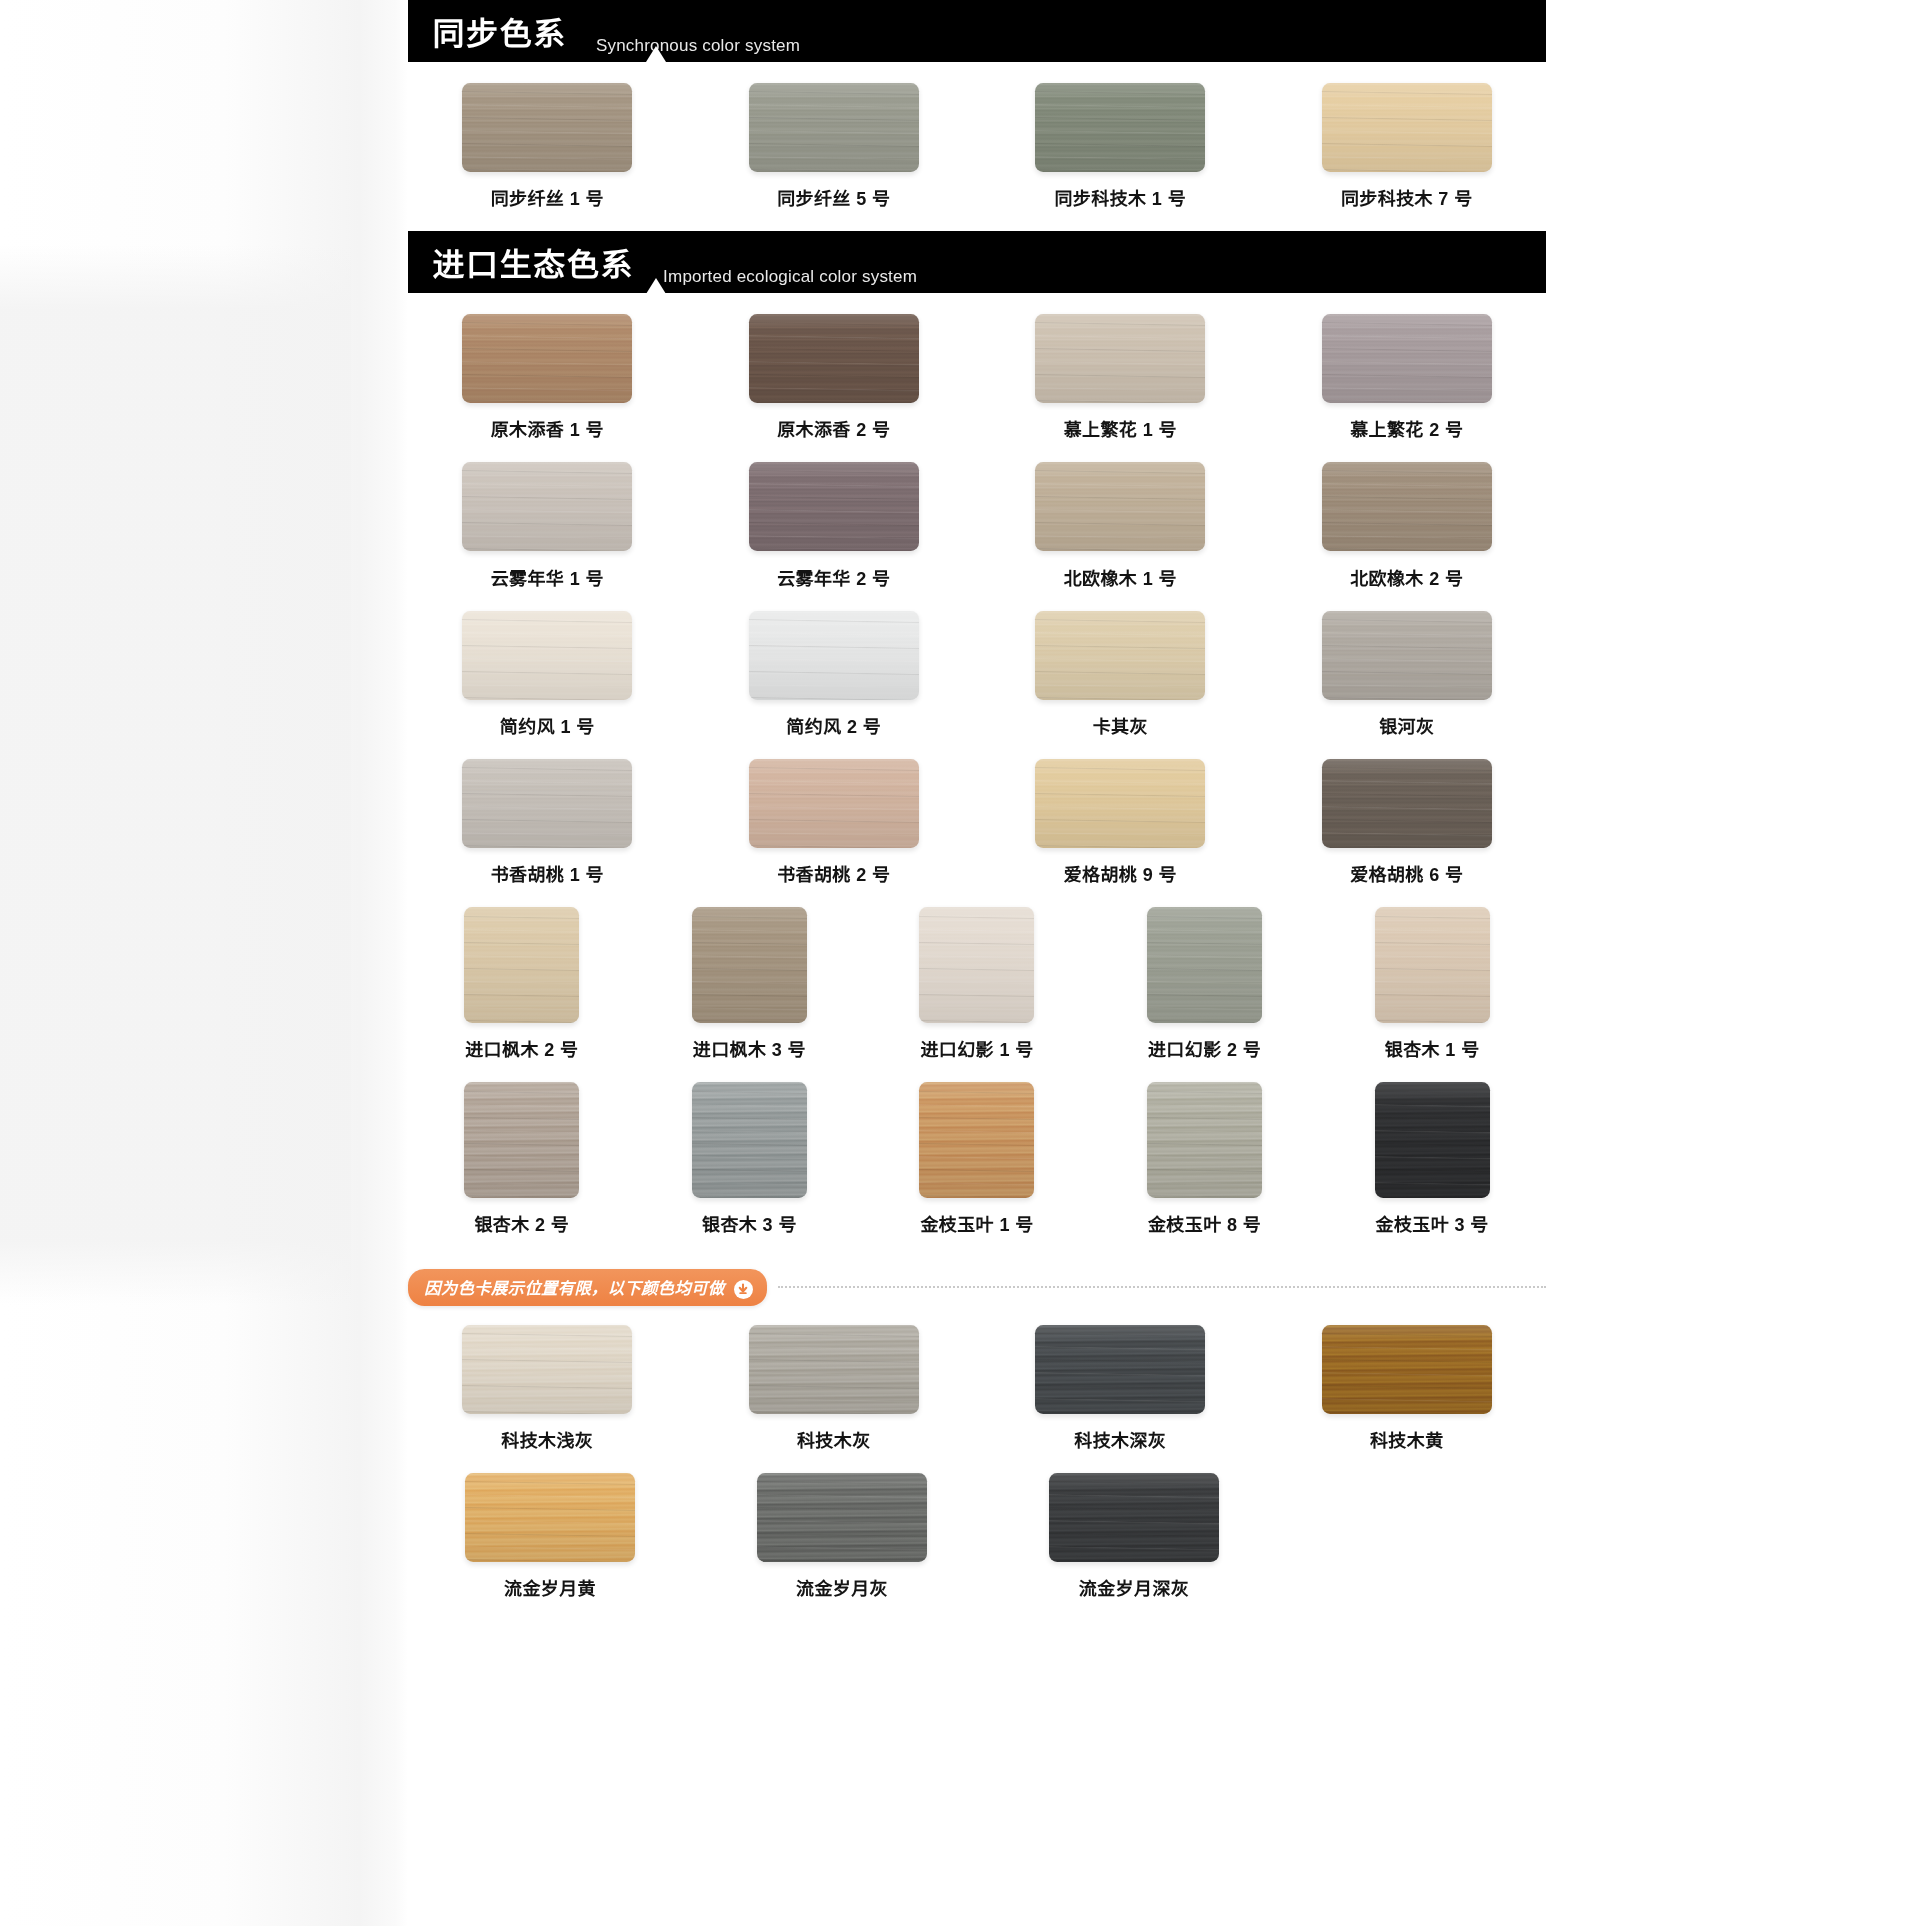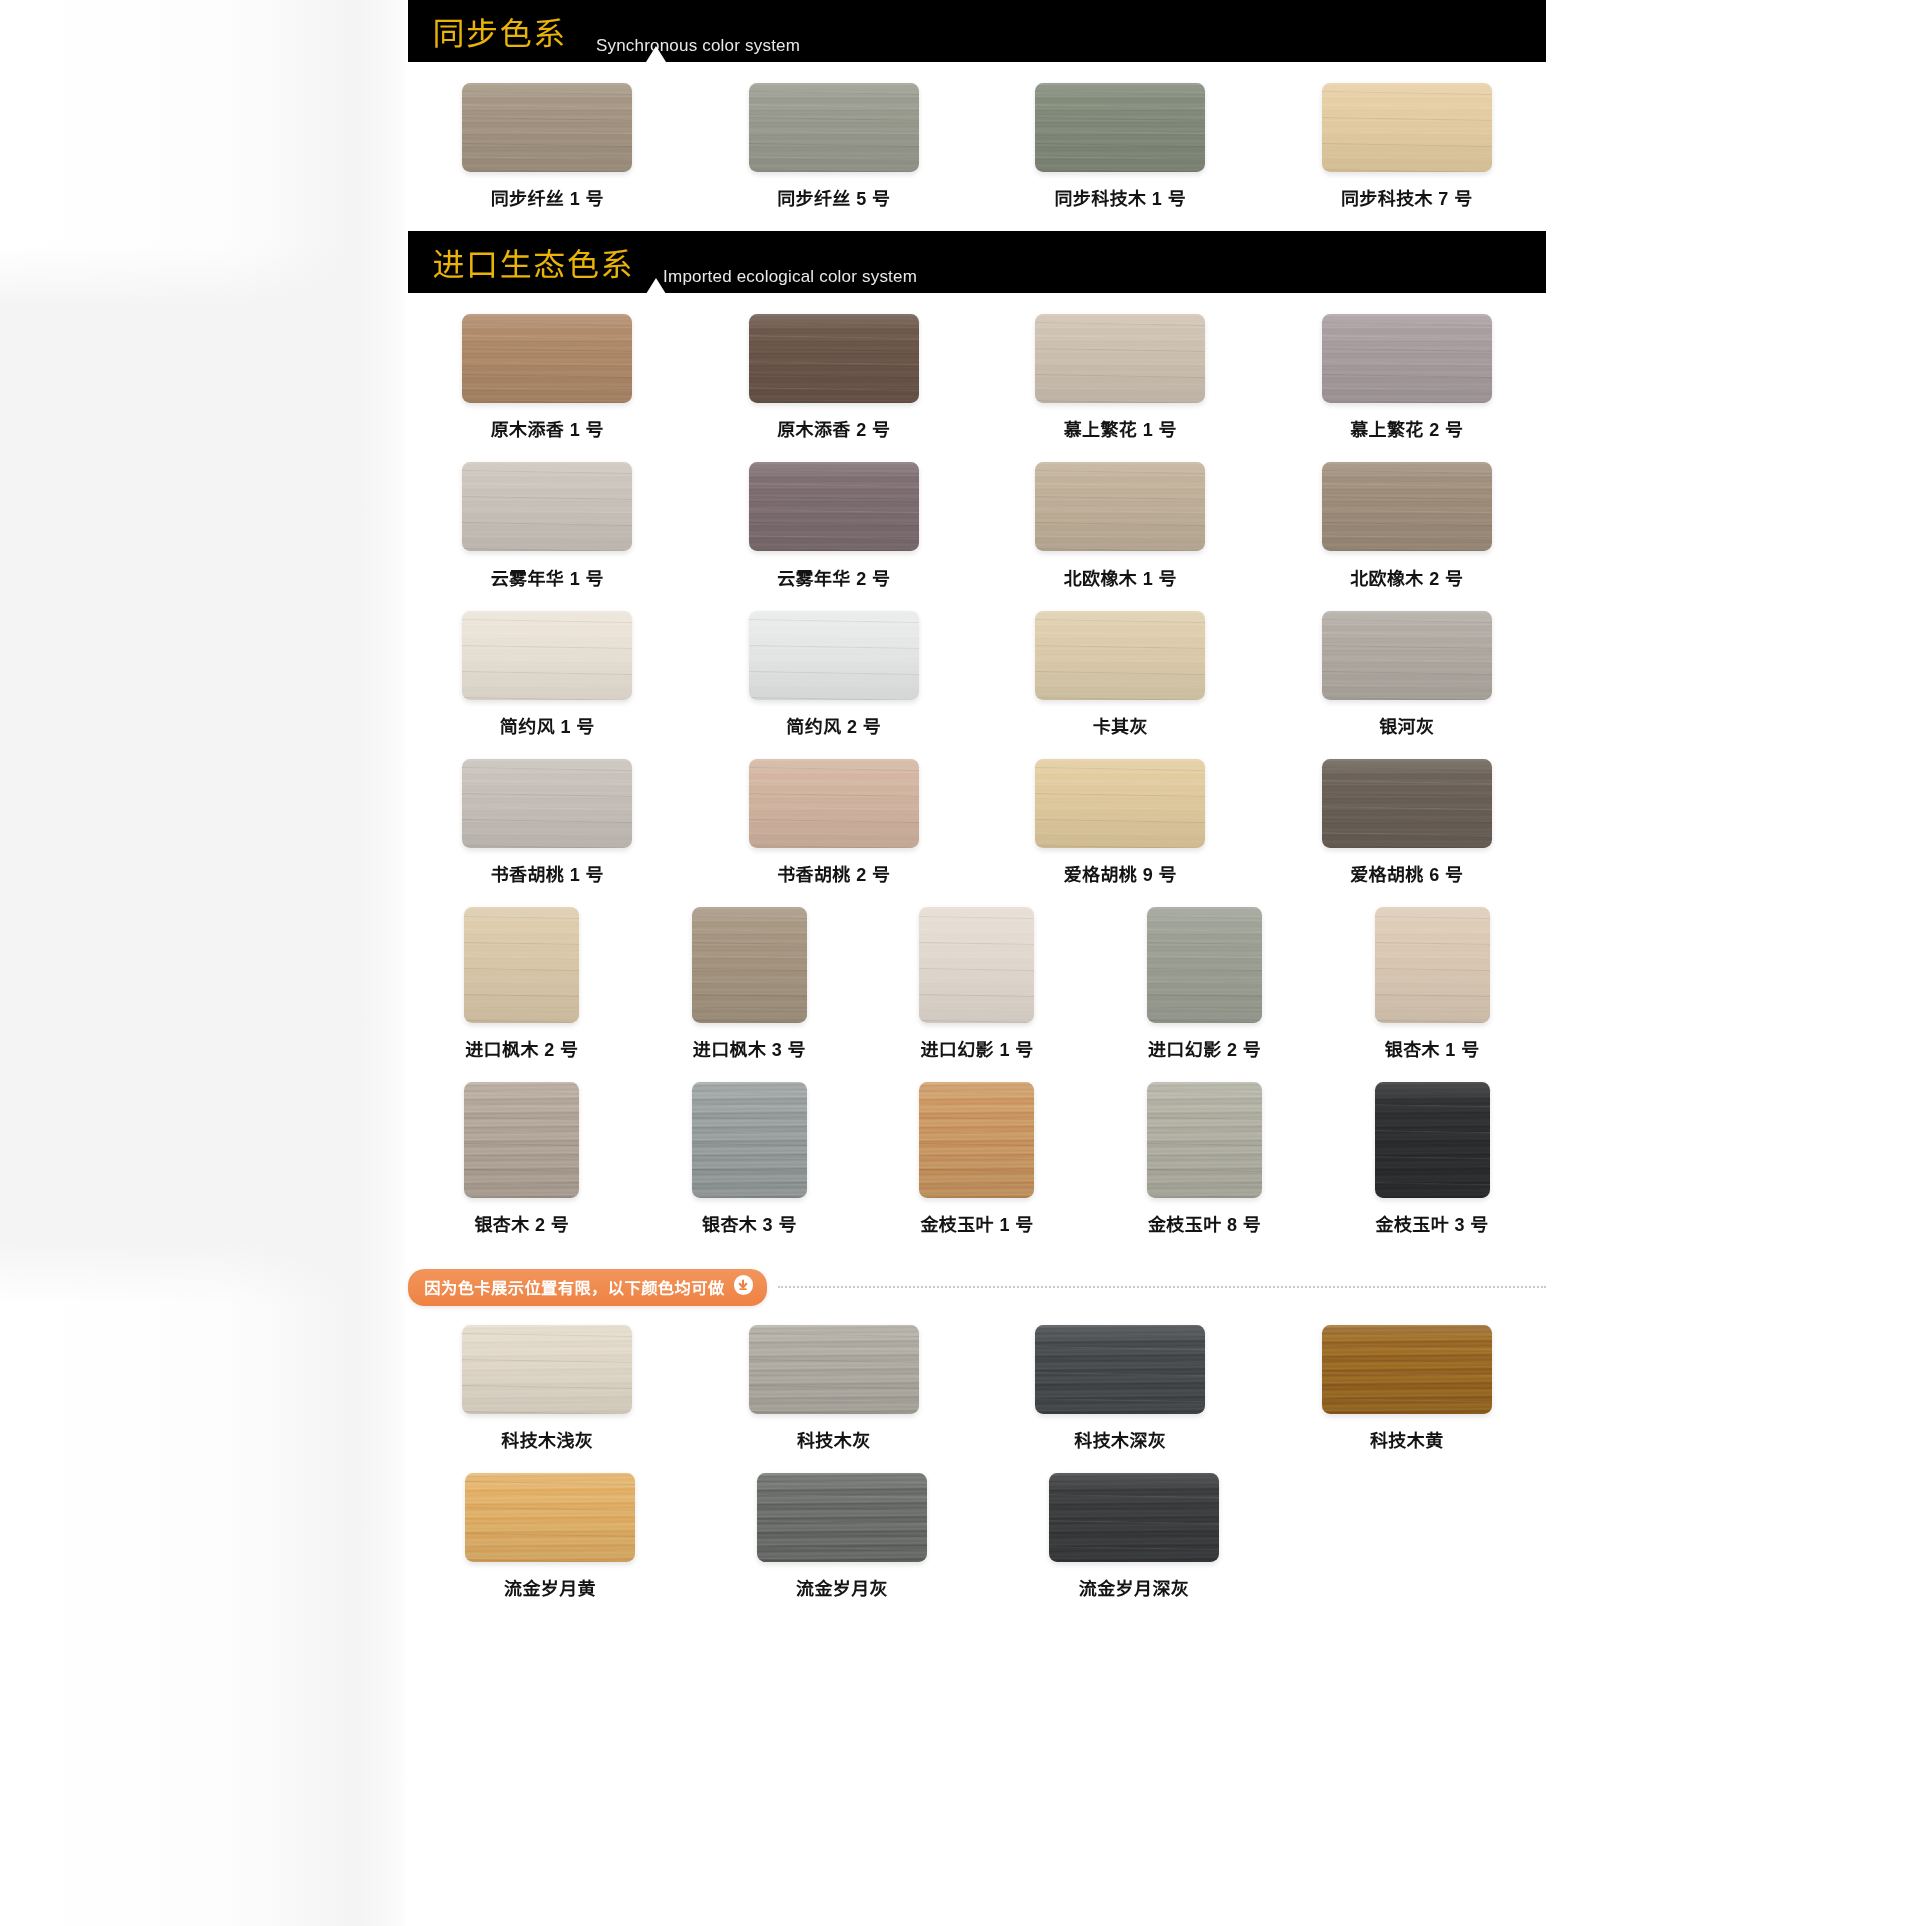--- a/index.html
+++ b/index.html
@@ -29,23 +29,23 @@
   
   .sec-head{
     position:relative;
     height:62px;
     background:#000000;
     display:flex; align-items:center;
     margin-bottom:21px;
     overflow:visible;
   }
   .sec-head .cn{
-    color:#eab308;
+    color:#ffffff;
     font-size:32px;
-    font-weight:normal;
+    font-weight:bold;
     letter-spacing:1.6px;
     padding-left:24.5px;
     white-space:nowrap;
     font-family:"Liberation Sans","DejaVu Sans",sans-serif;
   }
   .sec-head .en{
     color:#e9e9e9;
     font-size:17px;
     font-weight:400;
     margin-left:29px;
@@ -138,30 +138,31 @@
   }
 
   .row-gap{ height:21px; }
 
   
   .note-wrap{
     display:flex; align-items:center;
     margin-top:11.4px; margin-bottom:19px;
   }
   .note-pill{
-    display:inline-flex; align-items:flex-start; gap:9px;
+    display:inline-flex; align-items:flex-end; gap:9px;
     background:#f08b4e;
     background:linear-gradient(180deg,#f2955c 0%,#ee8243 100%);
     color:#ffffff;
     border-radius:16.3px;
     padding:6.5px 14px 6.5px 16.3px;
     font-size:16.3px; font-weight:bold;
     white-space:nowrap;
     letter-spacing:0.4px;
     box-shadow:0 1.6px 4.1px rgba(0,0,0,.10);
+    font-style:italic;
   }
   .dl-icon{
     width:19.6px; height:19.6px; flex:0 0 19.6px;
     border-radius:50%;
     background:#ffffff;
     display:inline-flex; align-items:center; justify-content:center;
   }
   .dl-icon svg{ display:block; }
   .dotted{
     flex:1 1 auto;

